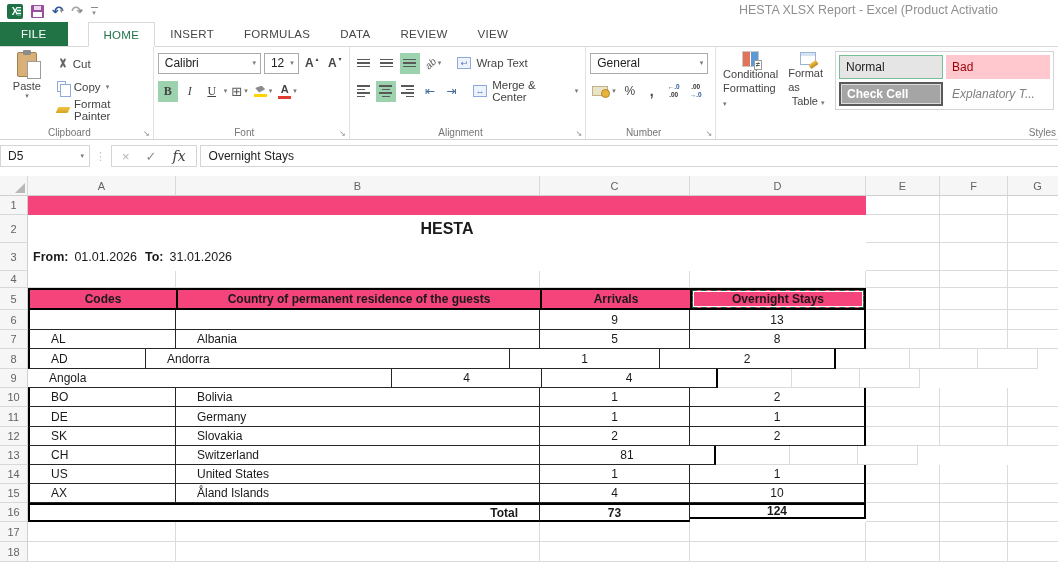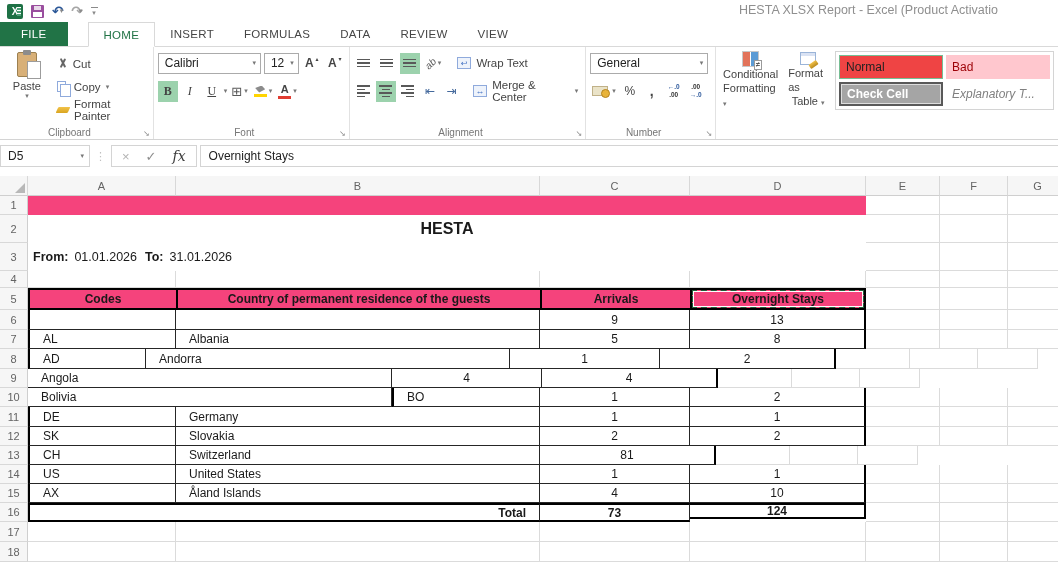--- a/index.html
+++ b/index.html
@@ -97,21 +97,21 @@
     background:linear-gradient(90deg,#E2735A 0 7px,#fff 7px 8px,#5B9BD5 8px);outline:1px solid #C8C8C8}
   .i-cf::after{content:'≠';position:absolute;right:-4px;bottom:-4px;background:#fff;border:1px solid #9A9A9A;
     font-size:8px;line-height:1;padding:0 1px;color:#333}
   .i-fat{position:relative;width:16px;height:13px;border:1px solid #9AB4D8;margin-bottom:2px;
     background:linear-gradient(180deg,#D9E2F3 0 3px,#fff 3px)}
   .i-fat::after{content:'';position:absolute;right:-3px;bottom:-3px;width:9px;height:5px;
     background:linear-gradient(#F2C249,#B98A1E);transform:rotate(-35deg);border-radius:1px}
   .gallery{border:1px solid #D4D4D4;background:#fff;display:grid;grid-template-columns:104px 104px;
     grid-auto-rows:24px;gap:3px;padding:3px;align-self:flex-start;margin-top:1px;width:224px}
   .sg{display:flex;align-items:center;padding-left:6px;font-size:12px;color:#222;white-space:nowrap;overflow:hidden}
-  .sg.normal{border:1px solid #76BE94;background:#ef4444}
+  .sg.normal{border:1px solid #76BE94;background:#e5e5e5}
   .sg.bad{background:#FFC7CE;color:#9C0006}
   .sg.check{background:#A5A5A5;color:#fff;font-weight:bold;border:2px solid #595959;box-shadow:inset 0 0 0 1px #ddd}
   .sg.explanatory{color:#808080;font-style:italic}
   
   .fbar{height:32px;display:flex;align-items:center;background:#fff;padding-left:0}
   .namebox{width:90px;height:22px;border:1px solid #D4D4D4;display:flex;align-items:center;
     justify-content:space-between;padding:0 5px 0 7px;font-size:12px;color:#222}
   .fdots{color:#C0C0C0;font-size:11px;margin:0 5px}
   .fmid{border:1px solid #D4D4D4;height:22px;display:flex;align-items:center;padding:0 10px;gap:16px}
   .fx-cancel{color:#B3B3B3;font-size:13px}
@@ -133,21 +133,21 @@
   .c{flex:none;display:flex;align-items:center;overflow:hidden;color:#1a1a1a}
   .g{border-right:1px solid #DBDBDB;border-bottom:1px solid #DBDBDB}
   .band{background:var(--pink)}
   .title-cell{justify-content:center;font-weight:bold;font-size:16px}
   .fromto{padding-left:5px;font-size:12.5px}
   .fromto b{font-weight:bold}
   .fromto .v{margin:0 8px 0 6px}
   .th{background:var(--pink);font-weight:bold;justify-content:center;border-top:2px solid #000;
     border-bottom:2px solid #000;border-left:2px solid #000}
   .th:last-of-type,.the{border-right:2px solid #000}
-  .tc{border-right:1px solid #262626;border-bottom:1px solid #262626;padding:0 13px;background:#fff}
+  .tc{border-right:1px solid #262626;border-bottom:1px solid #262626;padding:0 21px;background:#fff}
   .ca{border-left:2px solid #000}
   .cd{border-right:2px solid #000}
   .num{justify-content:center;padding:0}
   .tot{border-top:2px solid #000;border-bottom:2px solid #000;font-weight:bold}
   .totlabel{justify-content:flex-end}
   .sel{position:absolute;inset:-1px;border:2px dashed #1F5C37;pointer-events:none;
     box-shadow:inset 0 0 0 1px #fff}
 </style>
 </head>
 <body>
@@ -374,20 +374,21 @@
         <span>Format as</span>
         <span><span>Table</span> <span class="dd">▾</span></span>
       </div>
       <div class="gallery">
           <div class="sg normal">Normal</div>
           <div class="sg bad">Bad</div>
           <div class="sg check">Check Cell</div>
           <div class="sg explanatory">Explanatory T...</div>
         </div>
     </div>
+    <div class="grouplabel" style="right:0;text-align:right;padding-right:2px">Styles</div>
   </div>
 </div>
 
 <div class="fbar">
   <div class="namebox">
     <span>D5</span>
     <span class="dd">▾</span>
   </div>
   <span class="fdots">⋮</span>
   <div class="fmid">
@@ -491,22 +492,22 @@
       <div class="rh" style="width: 28px; height: 19px;">9</div>
       <div class="c tc" style="width: 364px; height: 19px;">Angola</div>
       <div class="c tc num" style="width: 150px; height: 19px;">4</div>
       <div class="c tc num cd" style="width: 176px; height: 19px;">4</div>
       <div class="c g" style="width: 74px; height: 19px;"></div>
       <div class="c g" style="width: 68px; height: 19px;"></div>
       <div class="c g" style="width: 60px; height: 19px;"></div>
     </div>
     <div class="srow" style="height: 19px;">
       <div class="rh" style="width: 28px; height: 19px;">10</div>
+      <div class="c tc ca" style="width: 148px; height: 19px;">BO</div>
       <div class="c tc" style="width: 364px; height: 19px;">Bolivia</div>
-      <div class="c tc ca" style="width: 148px; height: 19px;">BO</div>
       <div class="c tc num" style="width: 150px; height: 19px;">1</div>
       <div class="c tc num cd" style="width: 176px; height: 19px;">2</div>
       <div class="c g" style="width: 74px; height: 19px;"></div>
       <div class="c g" style="width: 68px; height: 19px;"></div>
       <div class="c g" style="width: 60px; height: 19px;"></div>
     </div>
     <div class="srow" style="height: 20px;">
       <div class="rh" style="width: 28px; height: 20px;">11</div>
       <div class="c tc ca" style="width: 148px; height: 20px;">DE</div>
       <div class="c tc" style="width: 364px; height: 20px;">Germany</div>

